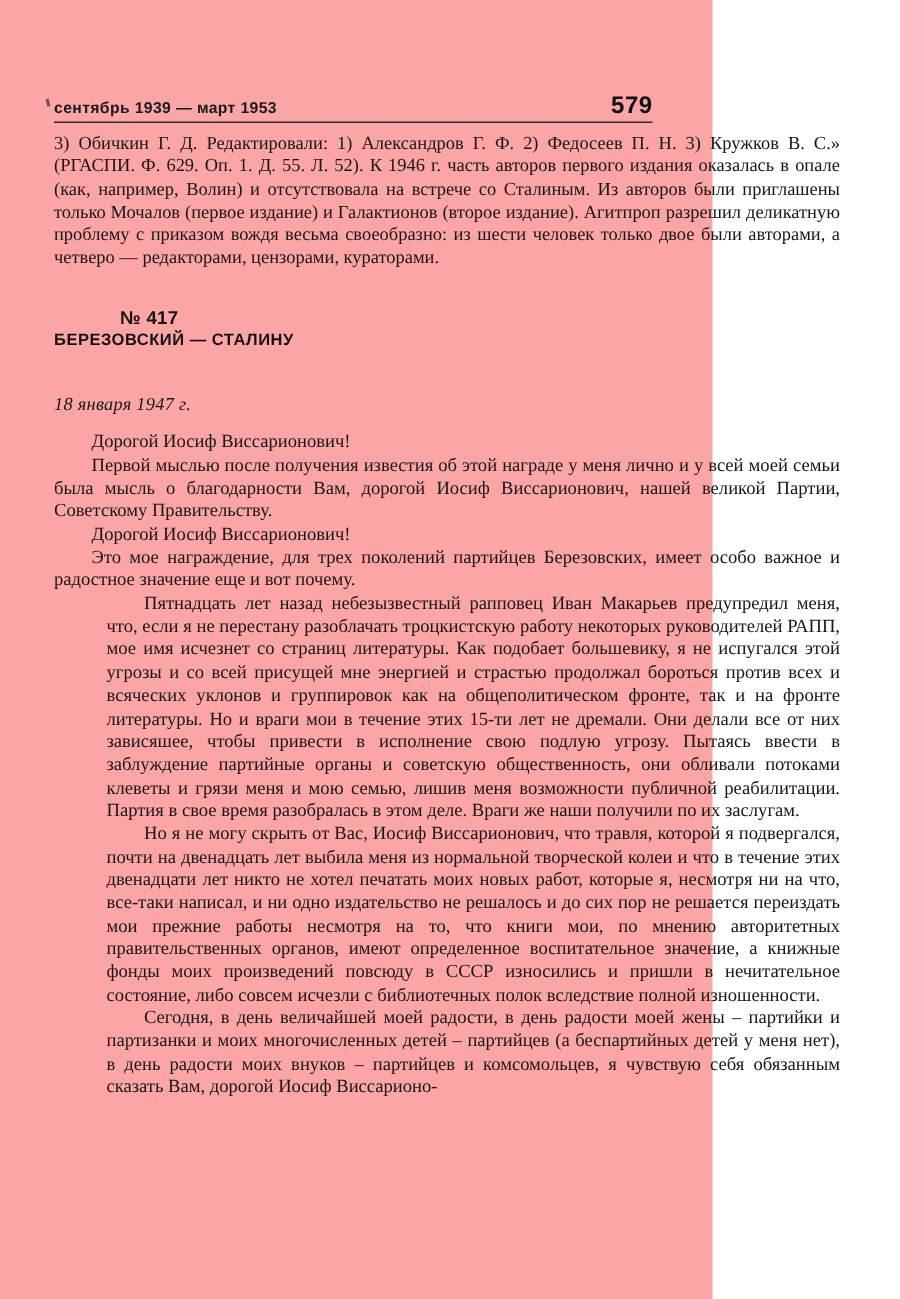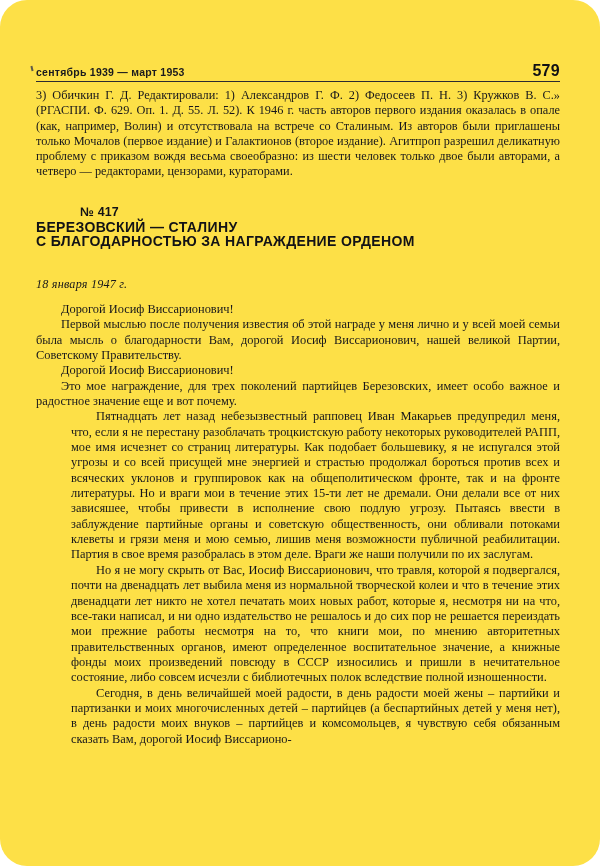--- a/index.html
+++ b/index.html
@@ -13,24 +13,23 @@
     position: relative;
     overflow: hidden;
     font-family: "Liberation Serif", "DejaVu Serif", serif;
     color: #16161a;
     -webkit-font-smoothing: antialiased;
   }
 
   .page {
     position: absolute;
     inset: 0;
-    width: 600px;
+    width: 475px;
     height: 866px;
-    background: #fde047;
-    border-radius: 27px;
+    background: #fca5a5;
   }
 
   
   .running-head {
     position: absolute;
     left: 36px;
     right: 40px;
     top: 62px;
     height: 20px;
     display: flex;
@@ -104,21 +103,21 @@
     color: #121216;
   }
   .doc-number {
     font-size: 12.4px;
     font-weight: 700;
     letter-spacing: 0.2px;
     line-height: 15px;
     margin-left: 44px;
   }
   .doc-title-line {
-    font-size: 14px;
+    font-size: 11px;
     font-weight: 700;
     letter-spacing: 0.35px;
     line-height: 14.6px;
     text-transform: none;
   }
 
   .dateline {
     margin-top: 28px;
     font-style: italic;
     font-size: 12.2px;
@@ -159,21 +158,20 @@
   </div>
   <div class="header-rule"></div>
 
   <div class="column">
 
     <p class="note">3) Обичкин Г. Д. Редактировали: 1) Александров Г. Ф. 2) Федосеев П. Н. 3) Кружков В. С.» (РГАСПИ. Ф. 629. Оп. 1. Д. 55. Л. 52). К 1946 г. часть авторов первого издания оказалась в опале (как, например, Волин) и отсутствовала на встрече со Сталиным. Из авторов были приглашены только Мочалов (первое издание) и Галактионов (второе издание). Агитпроп разрешил деликатную проблему с приказом вождя весьма своеобразно: из шести человек только двое были авторами, а четверо — редакторами, цензорами, кураторами.</p>
 
     <div class="doc-heading">
       <div class="doc-number">№ 417</div>
       <div class="doc-title-line">БЕРЕЗОВСКИЙ — СТАЛИНУ</div>
-      <div class="doc-title-line">С БЛАГОДАРНОСТЬЮ ЗА НАГРАЖДЕНИЕ ОРДЕНОМ</div>
     </div>
 
     <p class="dateline">18 января 1947 г.</p>
 
     <p class="salutation body-start">Дорогой Иосиф Виссарионович!</p>
 
 
     <p class="para">Первой мыслью после получения известия об этой награде у меня лично и у всей моей семьи была мысль о благодарности Вам, дорогой Иосиф Виссарионович, нашей великой Партии, Советскому Правительству.</p>
 
     <p class="salutation">Дорогой Иосиф Виссарионович!</p>

